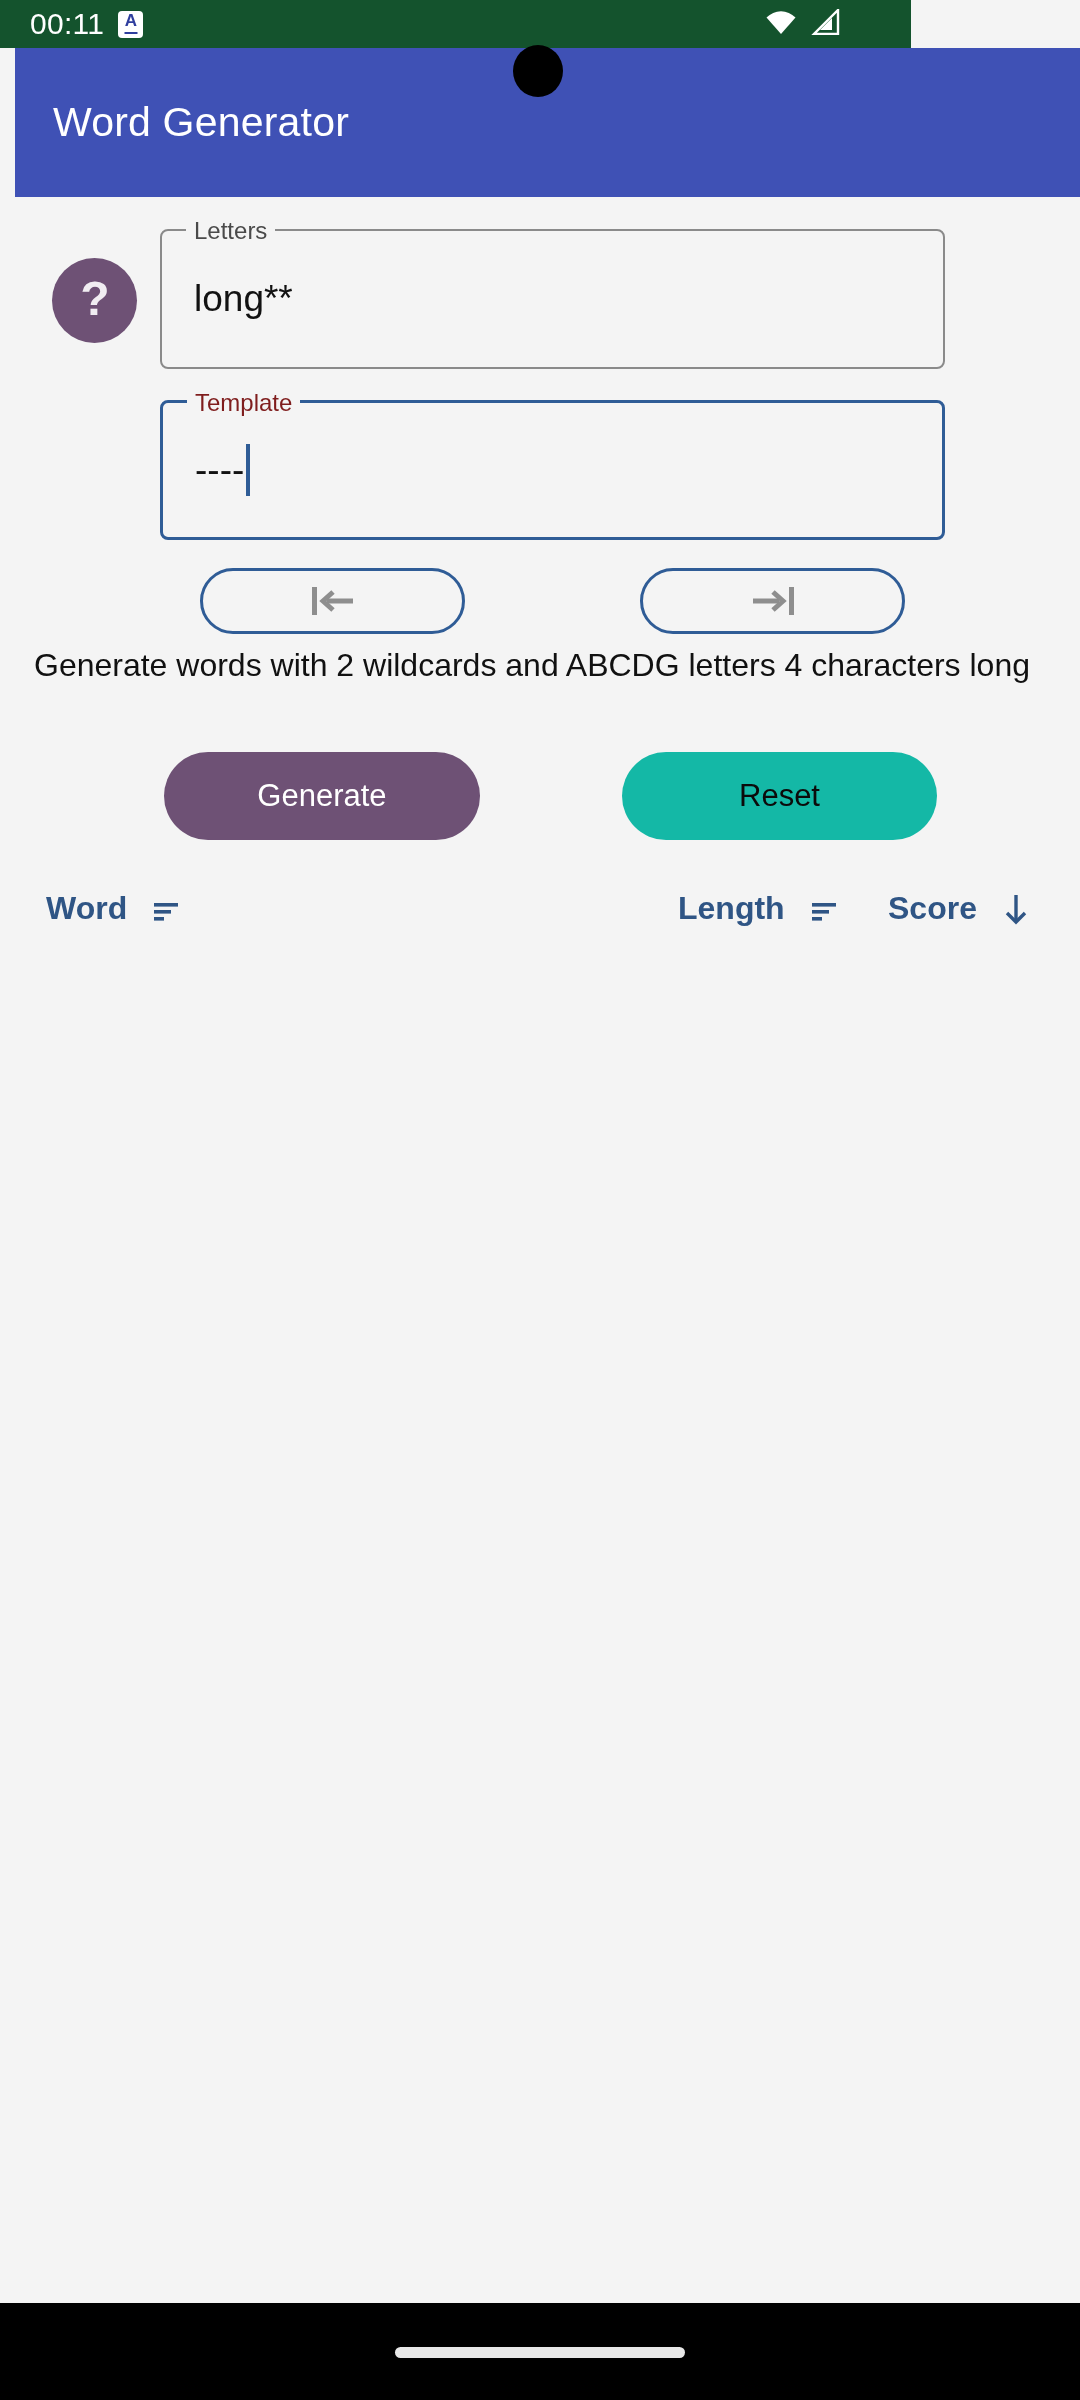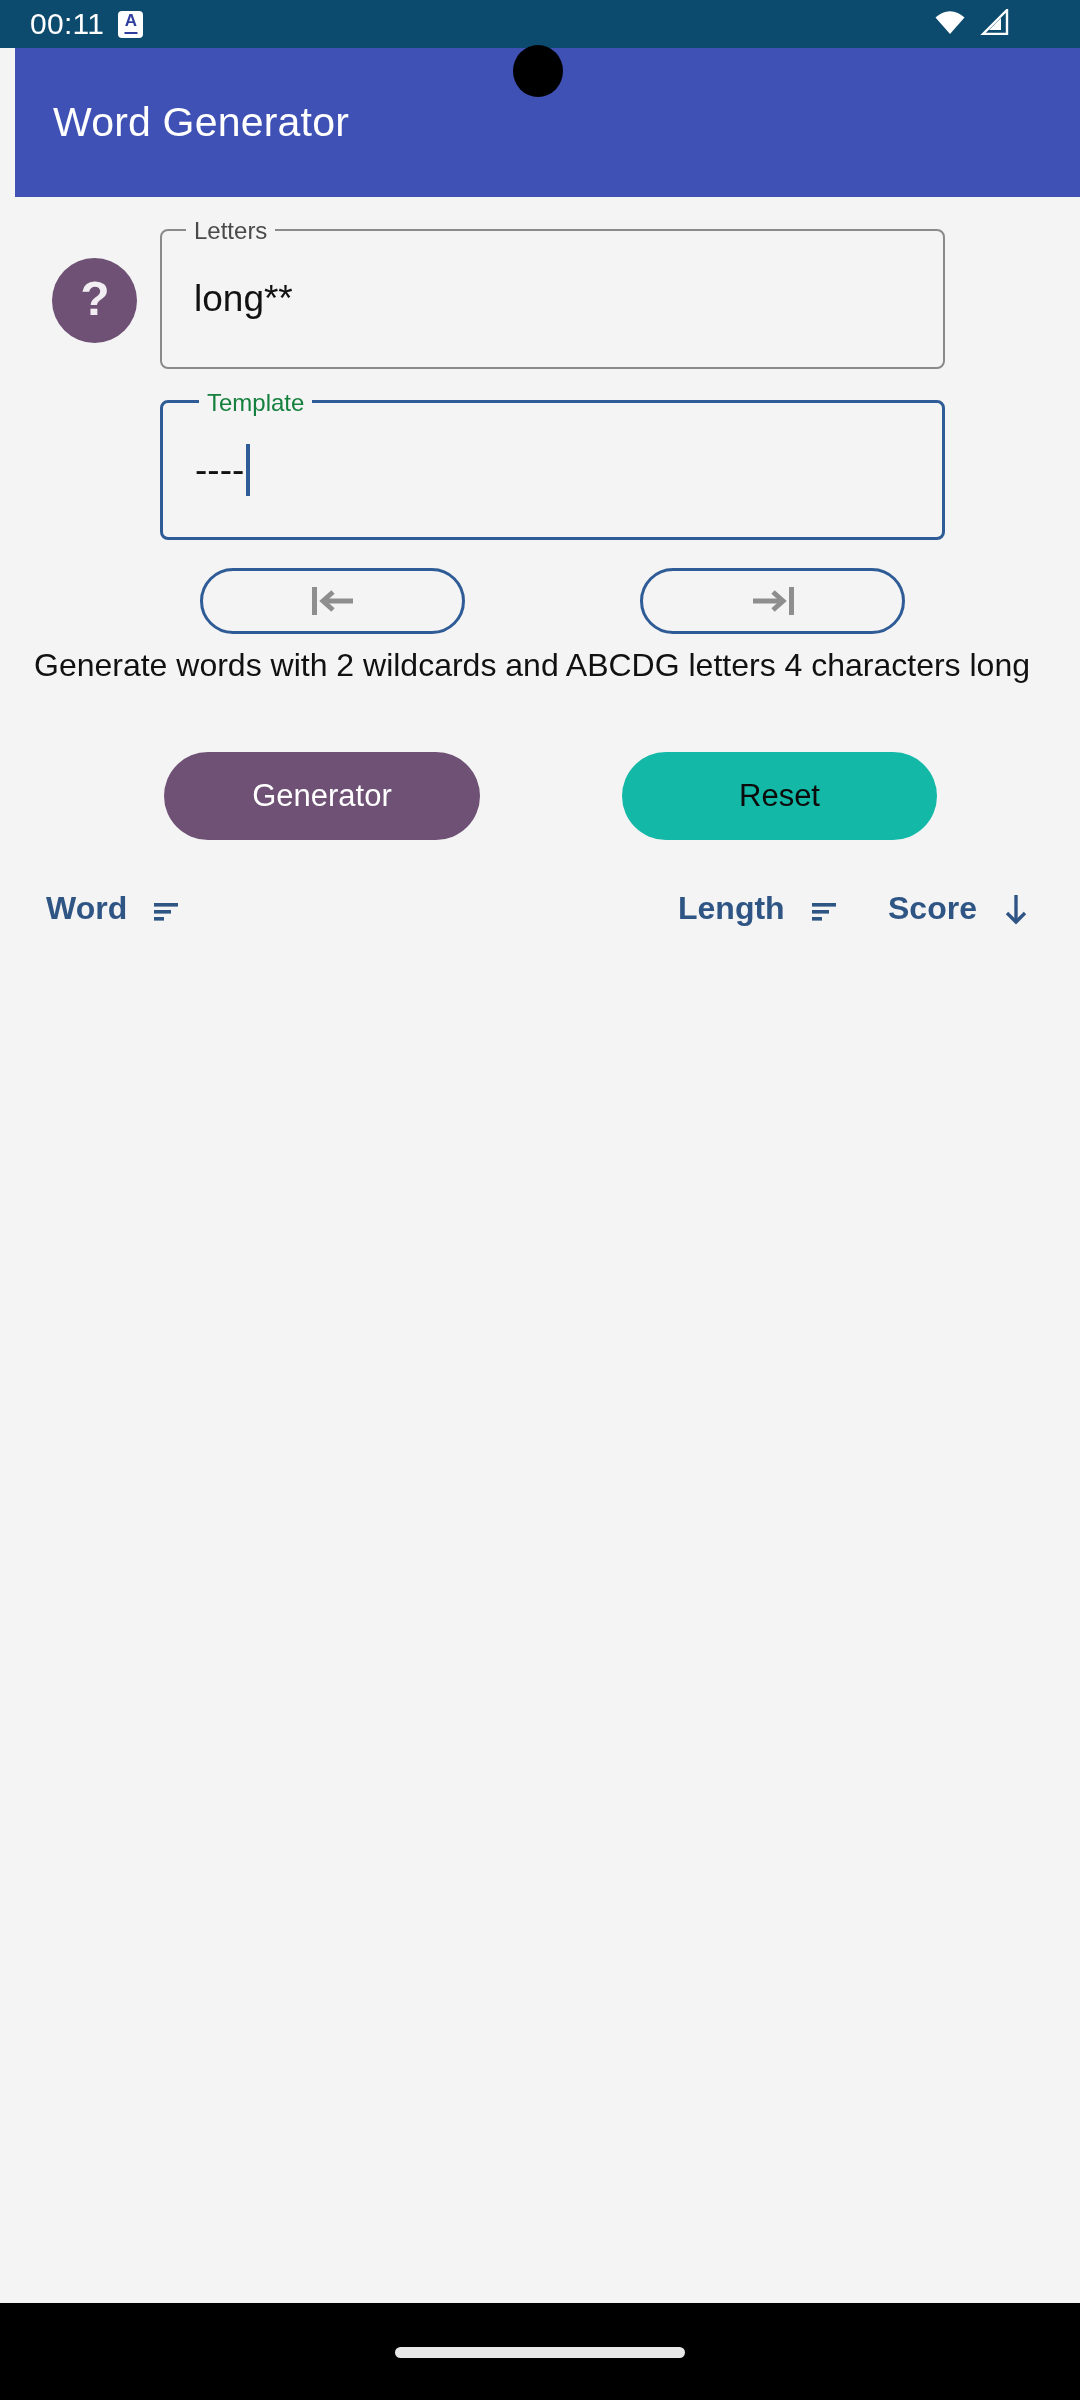--- a/index.html
+++ b/index.html
@@ -17,23 +17,23 @@
     width: 1080px;
     height: 2400px;
     background: #F4F4F4;
     overflow: hidden;
   }
 
   
   #status-bar {
     position: absolute;
     top: 0; left: 0;
-    width: 1080px;
+    width: 911px;
     height: 48px;
-    background: #0c4a6e;
+    background: #14532d;
     display: flex;
     align-items: center;
     justify-content: space-between;
     padding: 0 26px 0 30px;
     z-index: 6;
   }
   .sb-left { display: flex; align-items: center; gap: 14px; }
   .sb-clock {
     color: #FFFFFF;
     font-size: 30px;
@@ -129,21 +129,21 @@
   .field-label {
     position: absolute;
     top: -15px;
     left: 24px;
     background: #F4F4F4;
     padding: 0 8px;
     font-size: 24px;
     color: #4A4A4A;
     line-height: 30px;
   }
-  .field.focused .field-label { color: #15803d; margin-left: 12px; }
+  .field.focused .field-label { color: #7f1d1d; }
   .field-value {
     position: absolute;
     left: 32px;
     top: 50%;
     transform: translateY(-50%);
     font-size: 37px;
     color: #121212;
     white-space: pre;
     display: flex;
     align-items: center;
@@ -327,21 +327,21 @@
       <svg width="52" height="38" viewBox="0 0 52 38">
         <rect x="42" y="5" width="5" height="28" fill="#8E8E8E"></rect>
         <path d="M6 19 L32 19" stroke="#8E8E8E" stroke-width="5" fill="none"></path>
         <path d="M26 10 L36 19 L26 28" stroke="#8E8E8E" stroke-width="5" fill="none" stroke-linejoin="miter" stroke-linecap="butt"></path>
       </svg>
     </span>
   </div>
 
   <div id="description">Generate words with 2 wildcards and ABCDG letters 4 characters long</div>
 
-  <button id="btn-generate" class="action-btn">Generator</button>
+  <button id="btn-generate" class="action-btn">Generate</button>
   <button id="btn-reset" class="action-btn">Reset</button>
 
   <div id="sort-row">
     <div id="sort-word" class="sort-header">
       <span>Word</span>
       <span>
         <svg width="30" height="30" viewBox="0 0 30 30">
           <rect x="3" y="9" width="24" height="3.6" fill="#2F5585"></rect>
           <rect x="3" y="16" width="17" height="3.6" fill="#2F5585"></rect>
           <rect x="3" y="23" width="10" height="3.6" fill="#2F5585"></rect>

